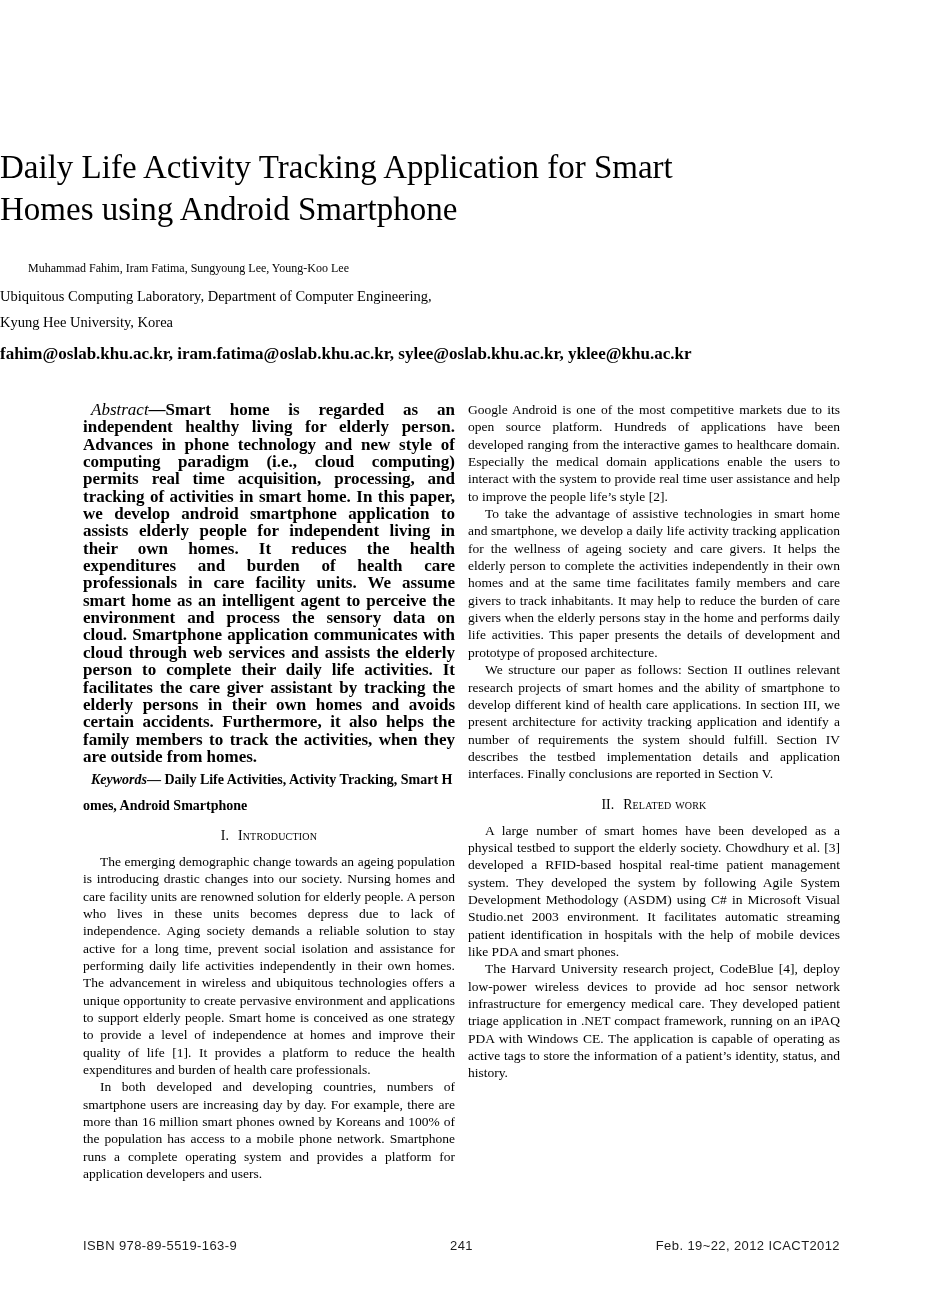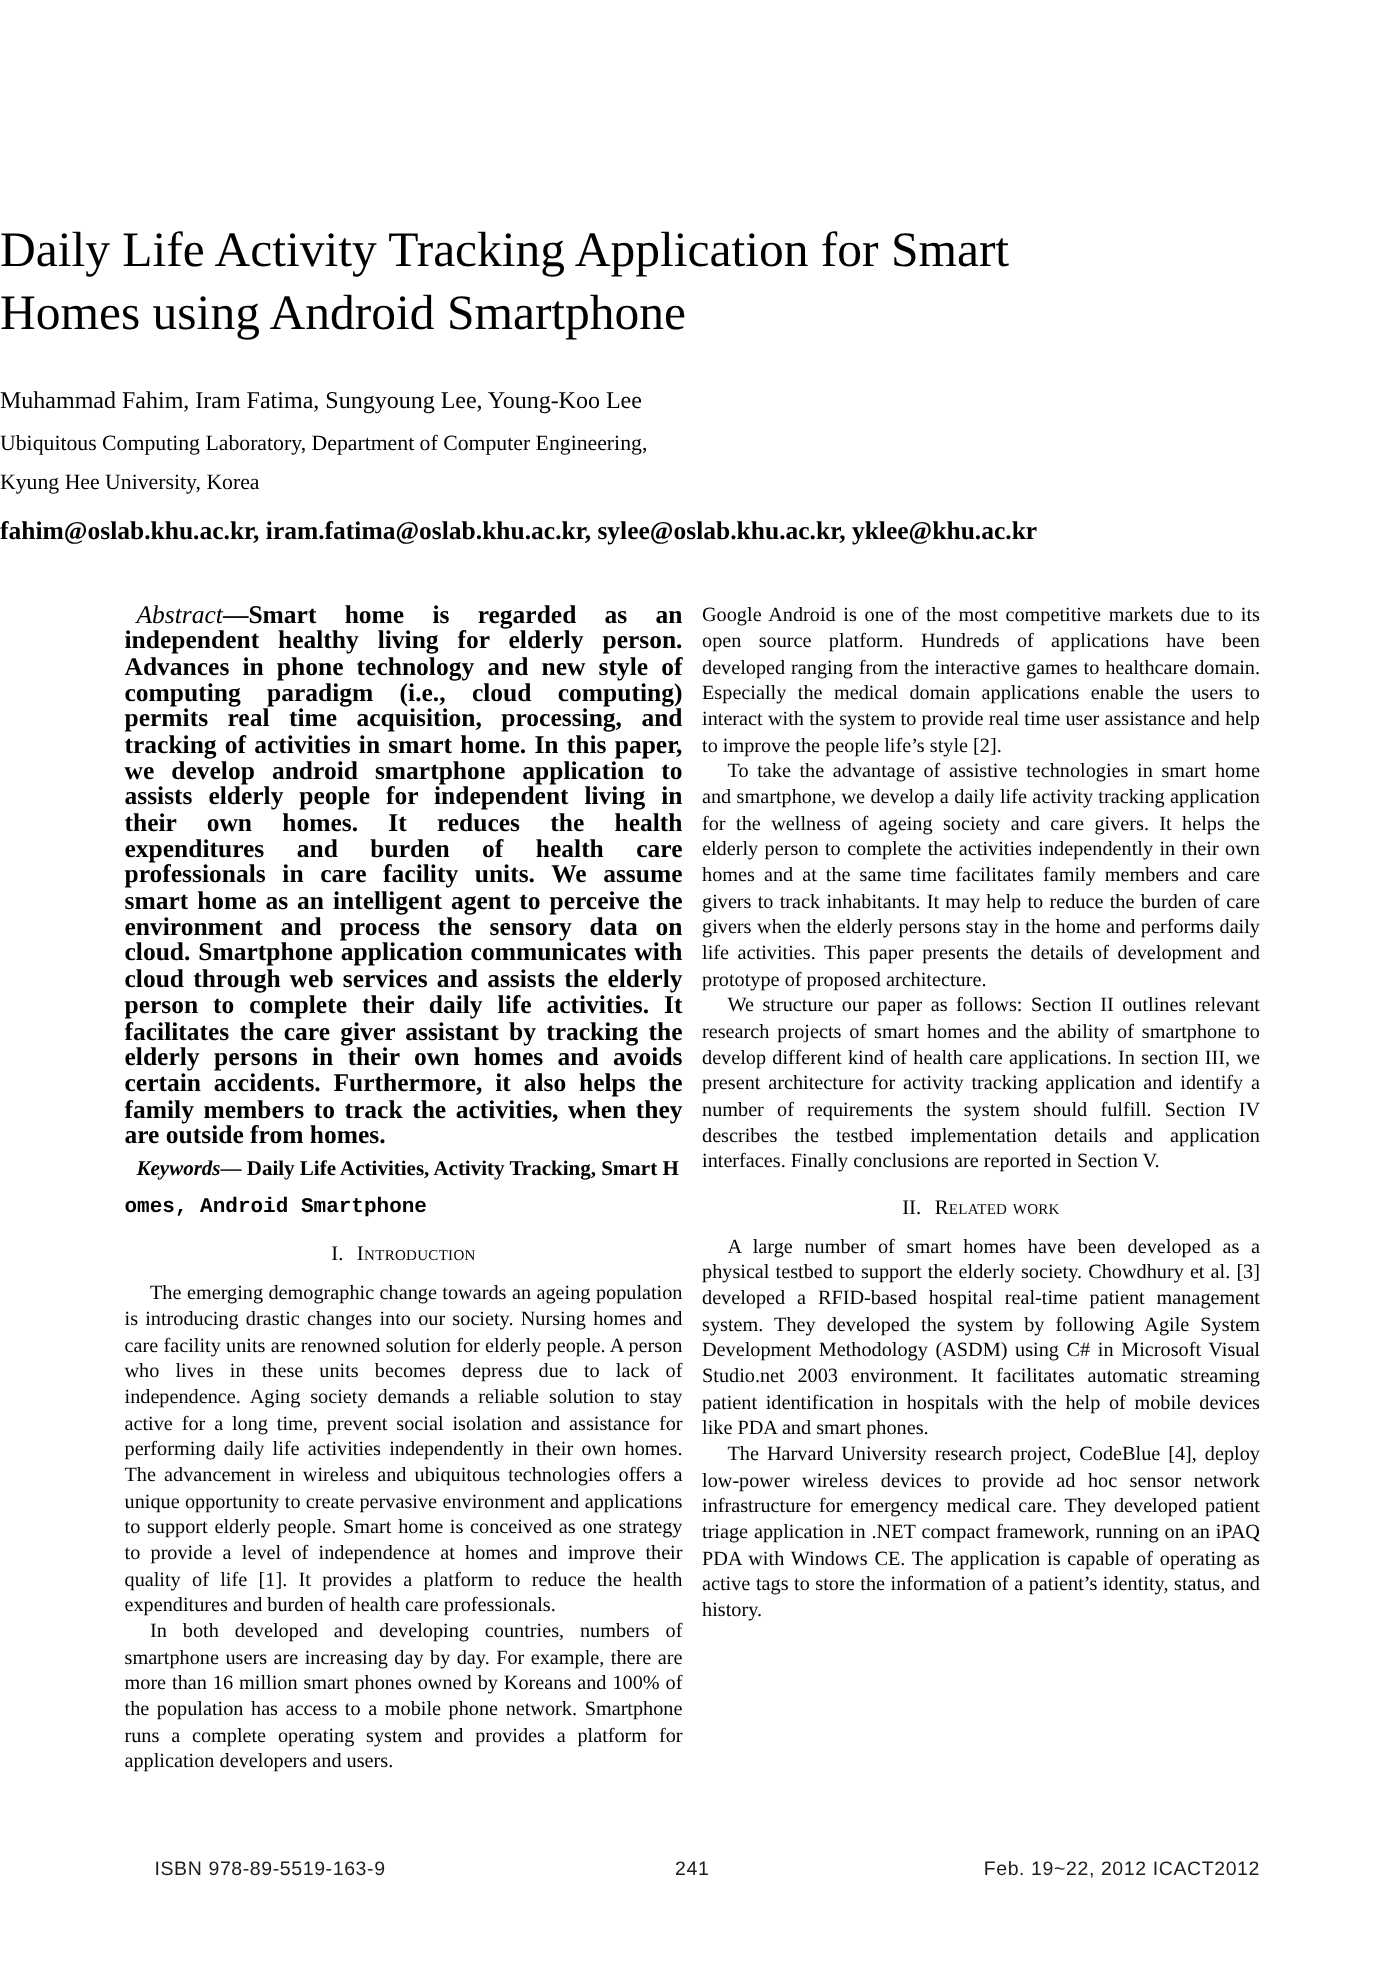--- a/index.html
+++ b/index.html
@@ -22,22 +22,23 @@
     width: 100%;
     text-align: left;
   }
   .title-line {
     font-size: 33px;
     line-height: 42px;
     font-weight: normal;
   }
   .authors {
     margin-top: 28px;
-    font-size: 16px;
+    font-size: 12px;
     line-height: 20px;
+    padding-left: 28px;
   }
   .affil1 {
     margin-top: 8px;
     font-size: 14.5px;
     line-height: 20px;
   }
   .affil2 {
     margin-top: 6px;
     font-size: 14.5px;
     line-height: 20px;
@@ -69,21 +70,21 @@
     font-style: italic;
     font-weight: normal;
   }
   .kw {
     font-size: 14px;
     line-height: 17.3px;
     font-weight: bold;
     text-align: justify;
   }
   .kw1 { margin-top: 6px; text-indent: 8px; }
-  .kw2 { margin-top: 8px; font-family: Liberation Mono, monospace; }
+  .kw2 { margin-top: 8px; }
   .kw-label { font-style: italic; }
   h2.section-heading {
     font-size: 13.8px;
     font-weight: normal;
     text-align: center;
     margin-top: 14px;
     margin-bottom: 9px;
   }
   .hnum { margin-right: 9px; }
   .sc { font-variant: small-caps; letter-spacing: 0.2px; }
@@ -98,21 +99,21 @@
     position: absolute;
     top: 1238px;
     left: 83px;
     width: 757px;
     height: 18px;
     font-family: "Liberation Sans", sans-serif;
     font-size: 13px;
     letter-spacing: 0.4px;
     color: #1c1c1c;
   }
-  .footer-isbn { position: absolute; left: 0; top: 0; margin-left: 20px; }
+  .footer-isbn { position: absolute; left: 0; top: 0; }
   .footer-page { position: absolute; left: 0; top: 0; width: 100%; text-align: center; }
   .footer-conf { position: absolute; right: 0; top: 0; }
 </style>
 </head>
 <body>
 
 <div class="page">
 
   <div class="header">
     <h1>

